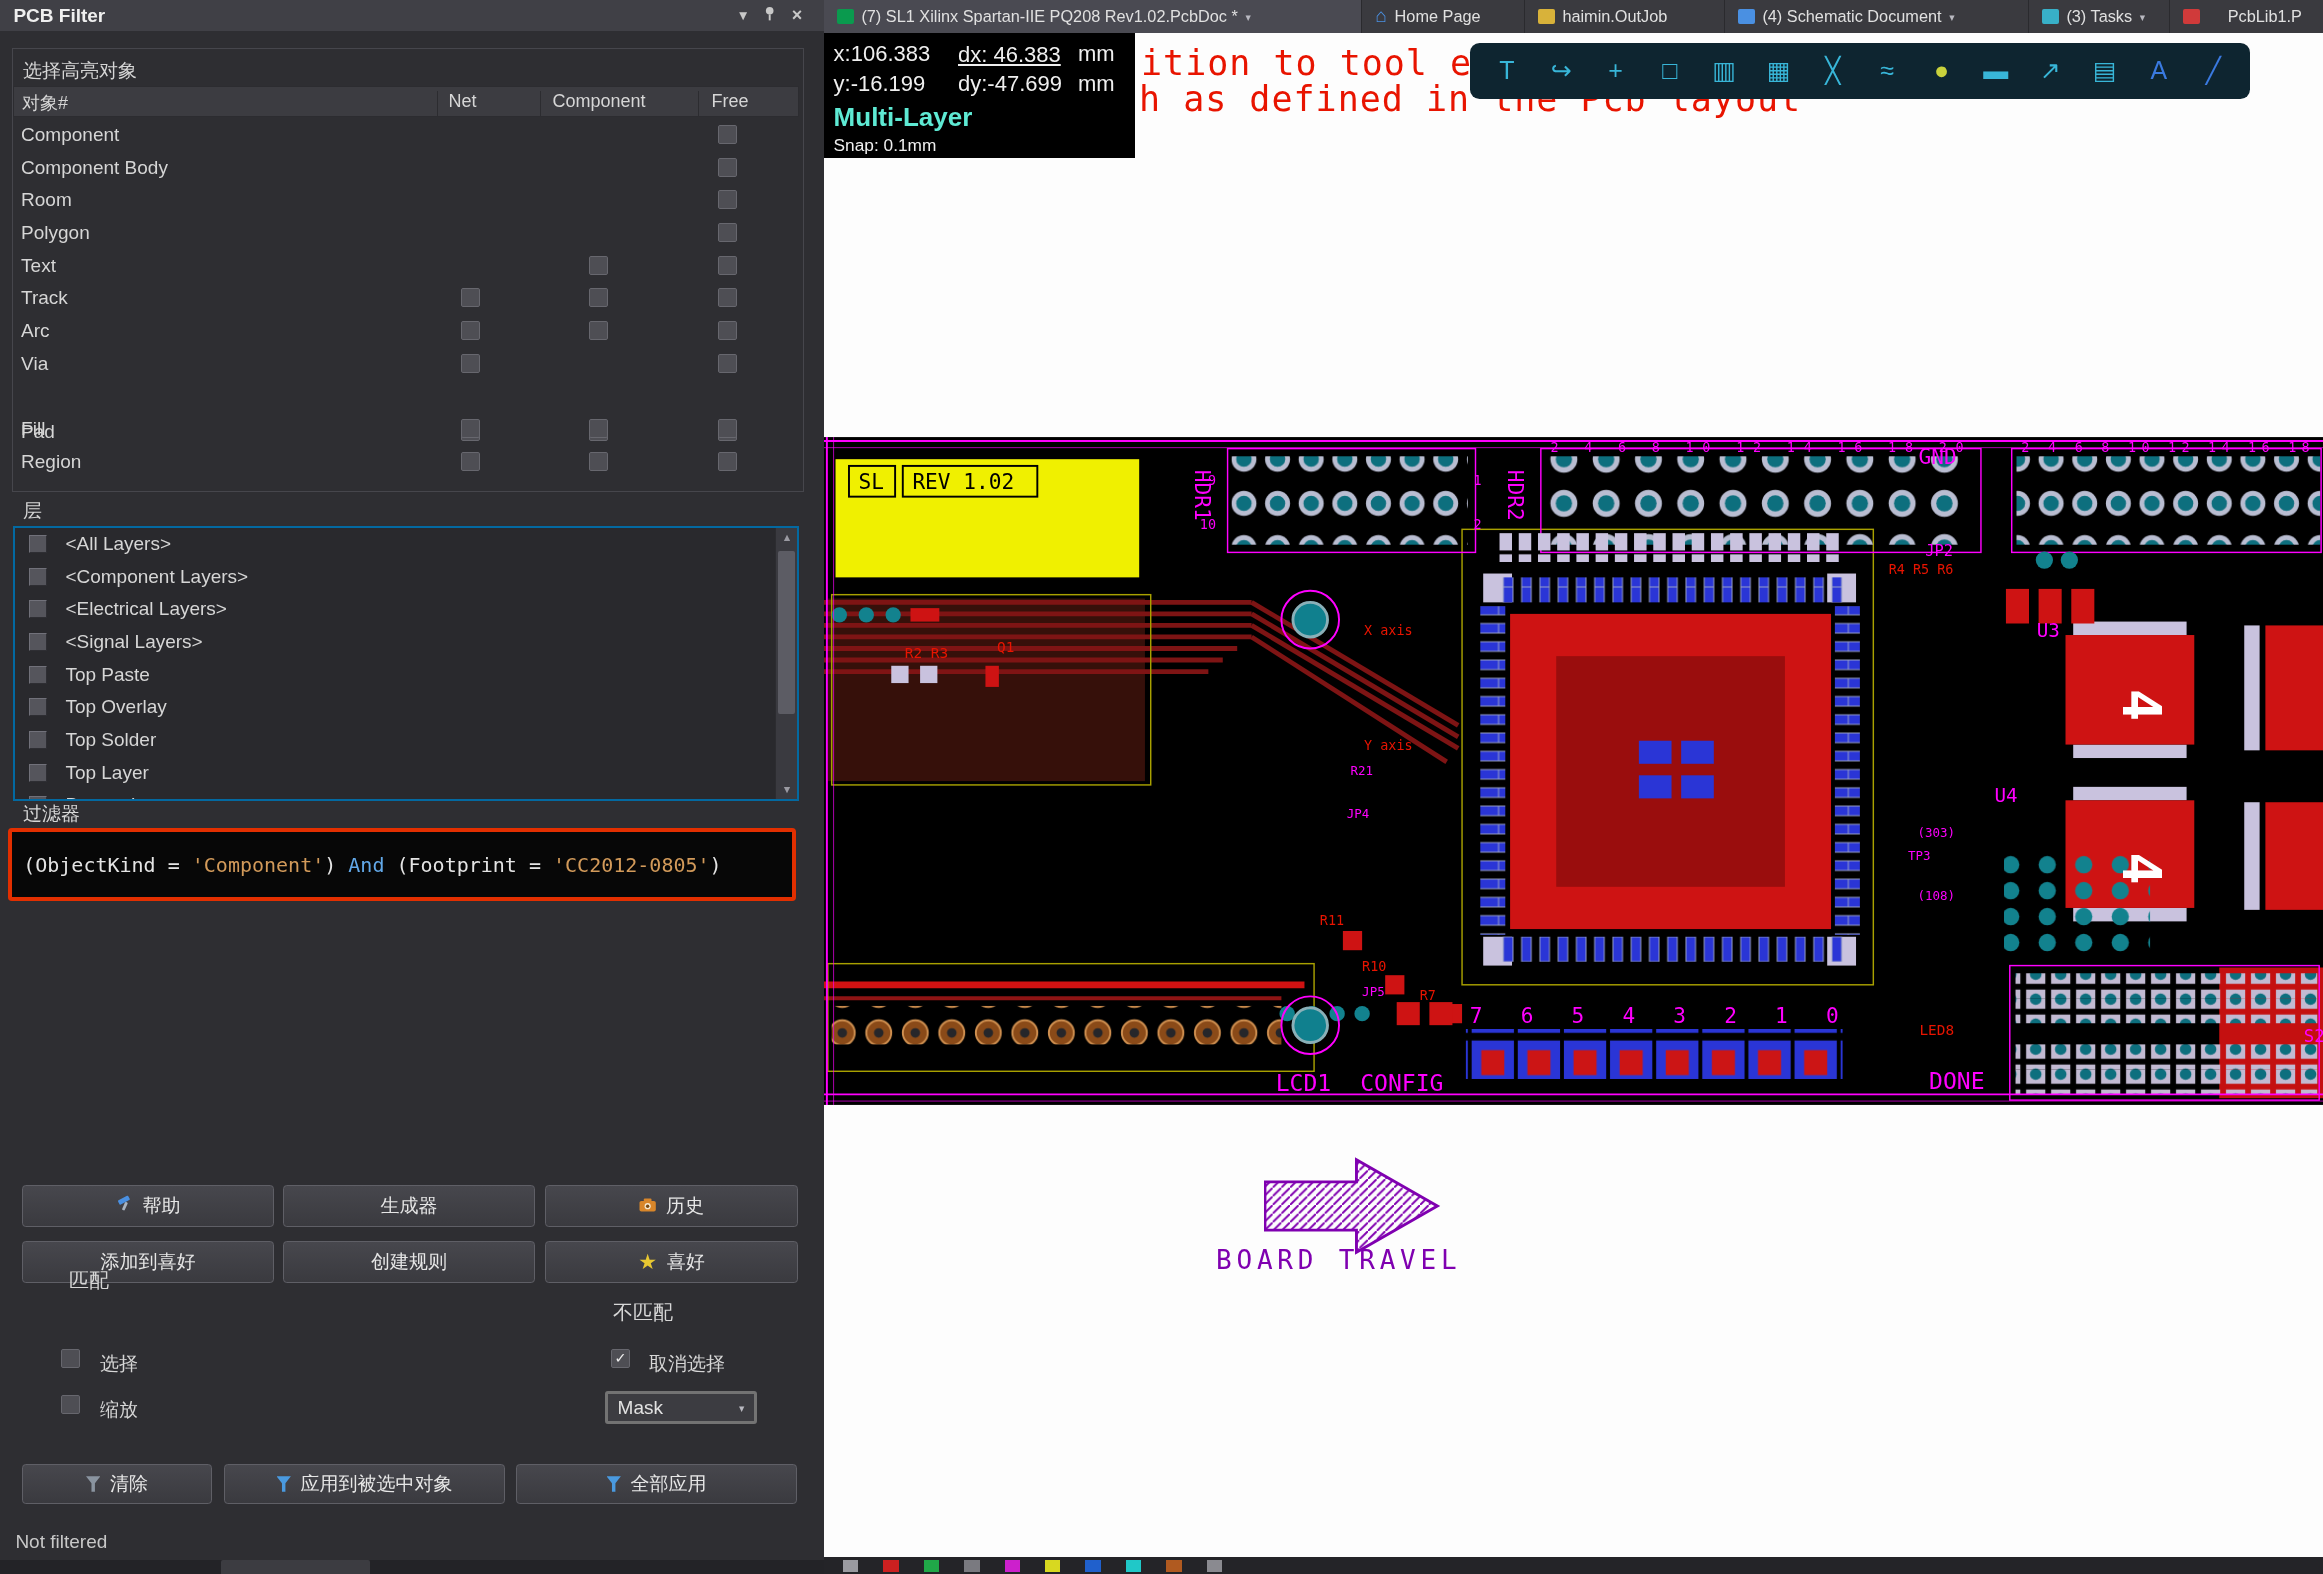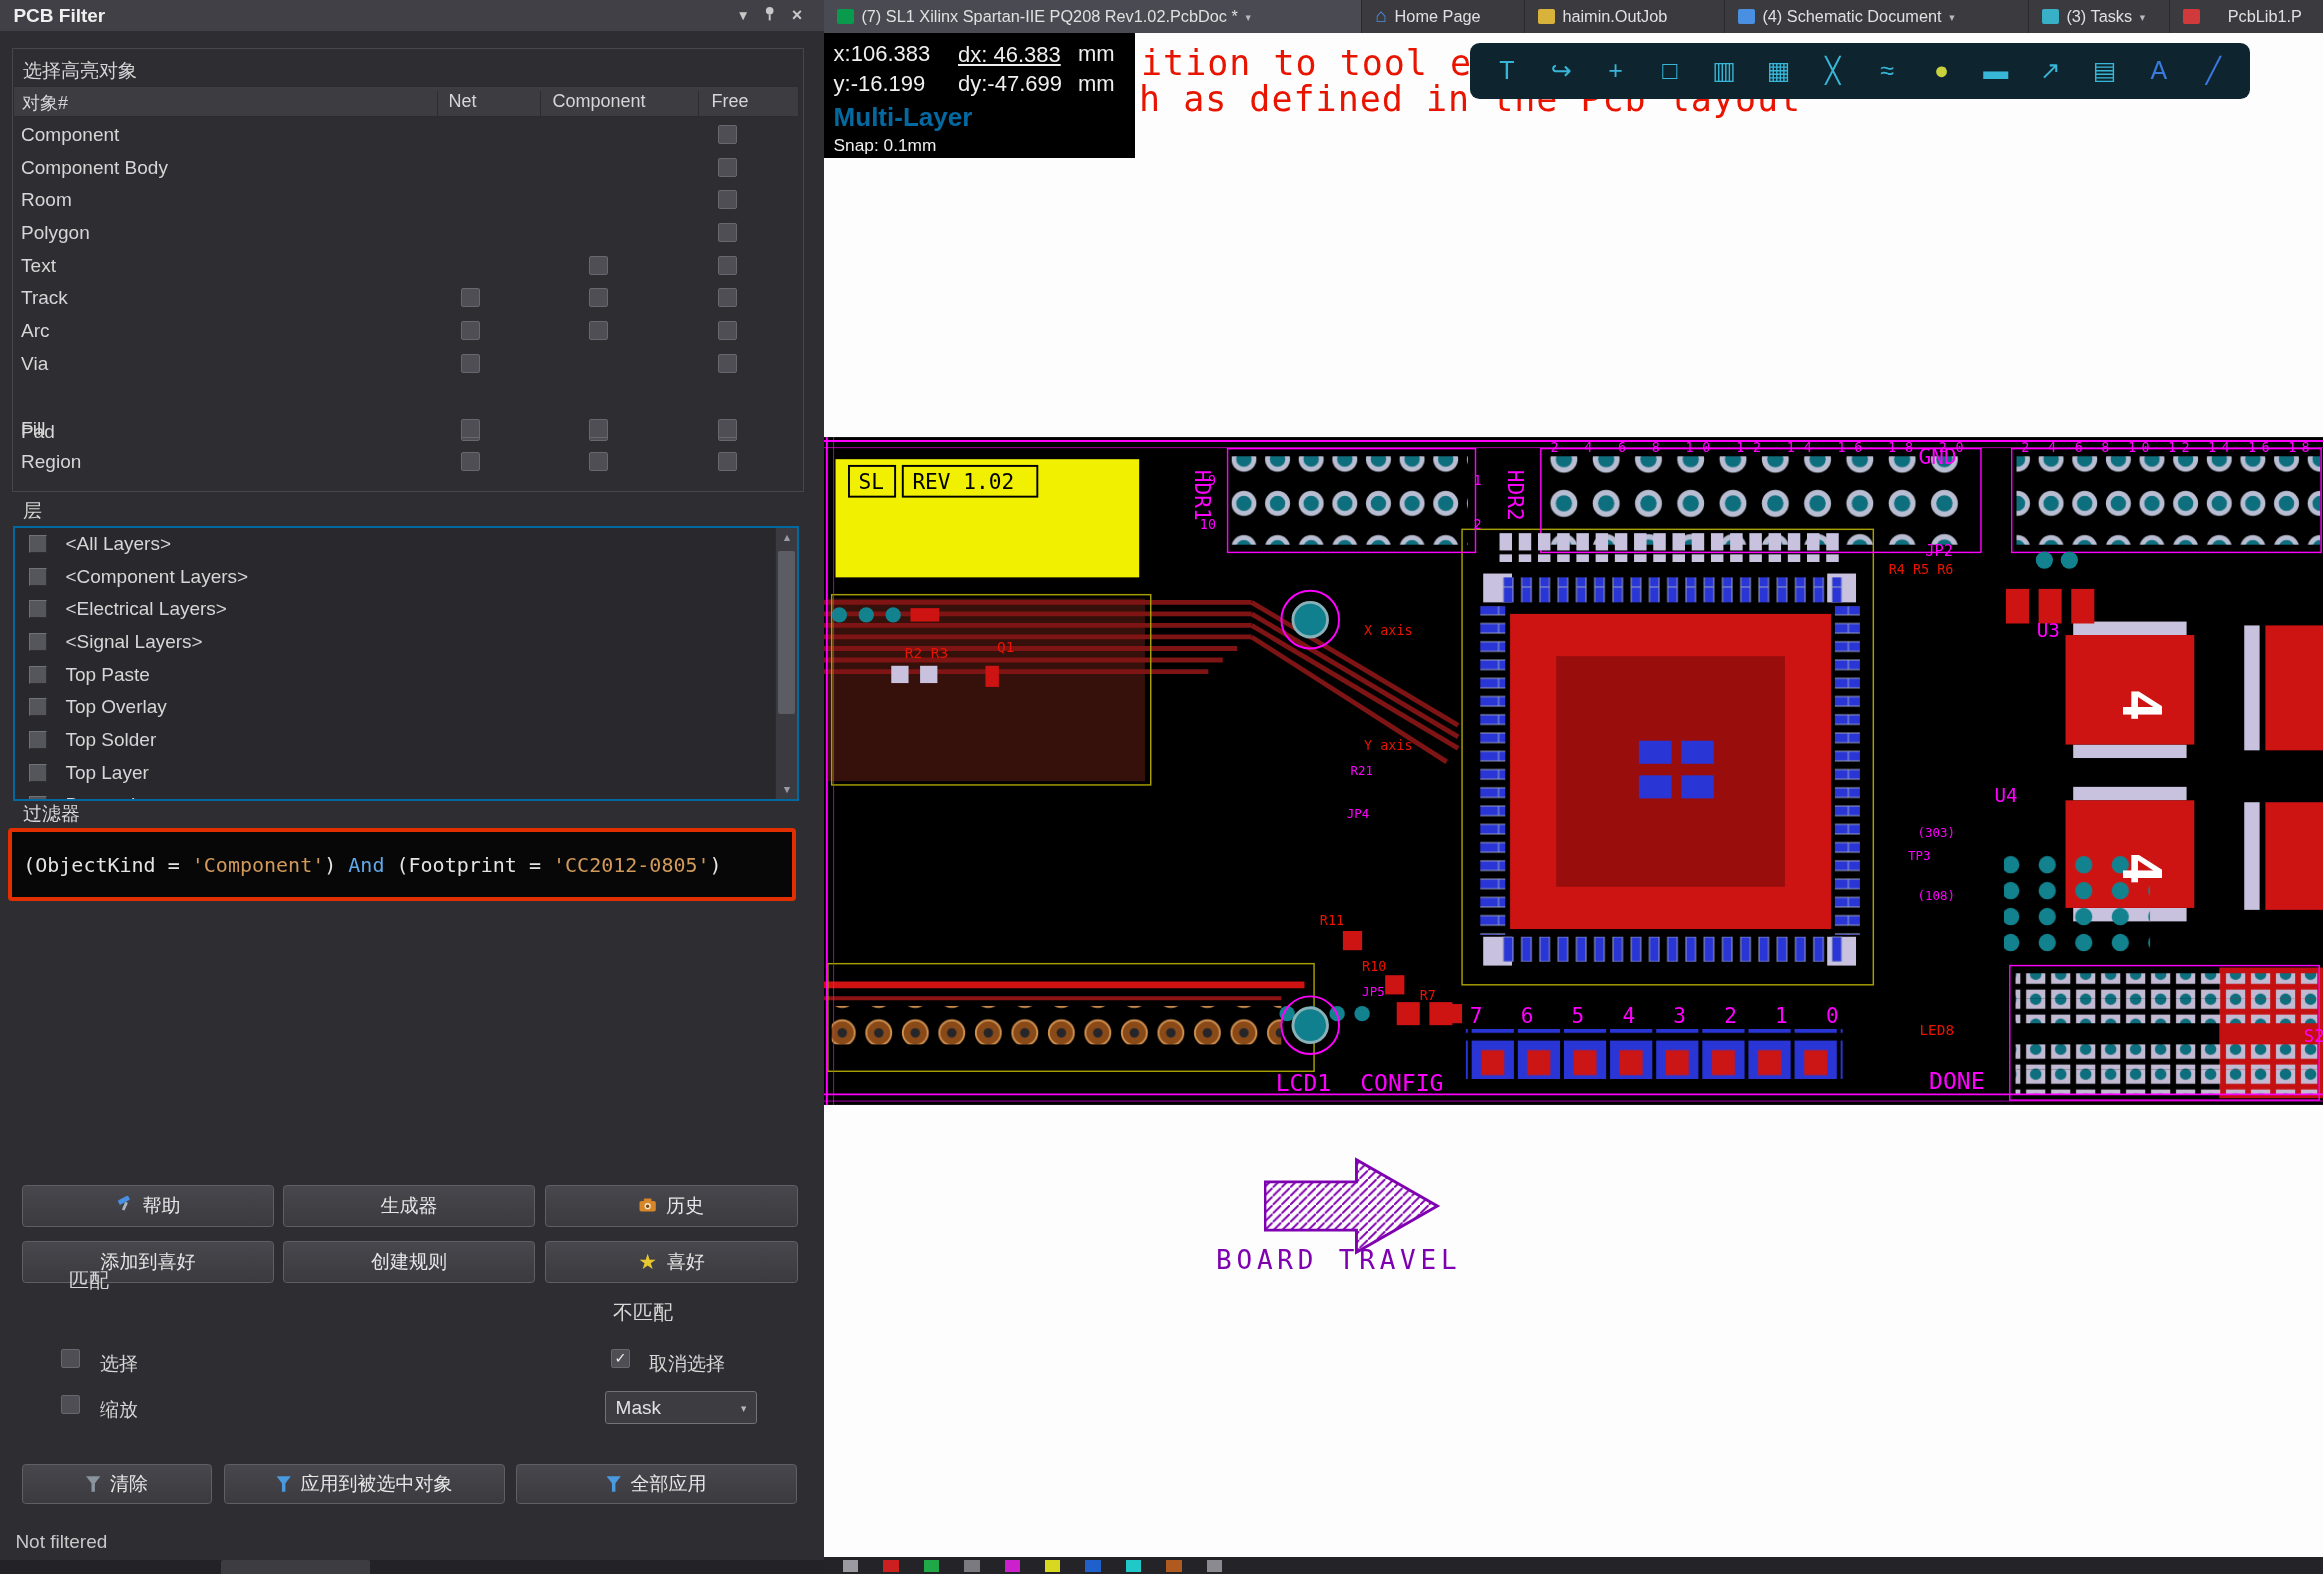--- a/index.html
+++ b/index.html
@@ -28,37 +28,37 @@
   .vscroll{position:absolute;right:0;top:0;width:21px;height:100%;background:#3a3a40;border-left:1px solid #2c2c30;}
   .varrow{position:absolute;left:0;width:100%;height:19px;text-align:center;font-size:10.6px;color:#9a9aa2;line-height:19px;}
   .vthumb{position:absolute;left:1.9px;top:23px;width:16.3px;height:163px;background:#5c5c64;border-radius:1.9px;}
   .fbox{position:absolute;left:7.7px;top:828px;width:788px;height:73px;background:#070707;border:4.8px solid #e22f00;border-radius:3.8px;box-sizing:border-box;display:flex;align-items:center;padding:0 11.5px;font-family:"DejaVu Sans Mono",monospace;font-size:20px;color:#e4e4e4;white-space:pre;}
   .qs{color:#d29a5a;} .qk{color:#62a8e8;}
   .btn{position:absolute;height:42px;background:linear-gradient(#47474d,#3a3a3f);border:1px solid #5f5f66;border-radius:3.8px;color:#e6e6e6;display:flex;align-items:center;justify-content:center;gap:9.6px;font-size:19px;box-sizing:border-box;cursor:pointer;}
   .btn2{height:40px;}
   .star{color:#e8c832;font-size:21px;}
   .funnel{display:inline-block;width:14.4px;height:15.4px;background:#4a9ae0;clip-path:polygon(0 0,100% 0,62% 45%,62% 100%,38% 100%,38% 45%);}
   .funnel.gray{background:#8a94a0;}
-  .mask{position:absolute;left:605px;top:1391px;width:152px;height:33px;background:#3c3c41;border:1px solid #737373;border-radius:2.9px;color:#e2e2e2;font-size:19px;display:flex;align-items:center;padding:0 9.6px;box-sizing:border-box;cursor:pointer;}
+  .mask{position:absolute;left:605px;top:1391px;width:152px;height:33px;background:#3c3c41;border:3px solid #737373;border-radius:2.9px;color:#e2e2e2;font-size:19px;display:flex;align-items:center;padding:0 9.6px;box-sizing:border-box;cursor:pointer;}
   .mask .sp{flex:1;}
   .chev{color:#b8b8c0;font-size:10.6px;}
   .statusline{position:absolute;left:15.4px;top:1531px;font-size:19px;color:#c8c8c8;}
   .pstrip{position:absolute;left:0;top:1560px;width:100%;height:14.4px;background:#232327;}
   .ptab{position:absolute;left:221px;top:0;width:149px;height:14.4px;background:#3c3c41;border-radius:1.9px 1.9px 0 0;}
 
   
   .tabs{position:absolute;left:824px;top:0;width:1500px;height:33px;background:#3a3a3f;display:flex;}
   .tab{display:flex;align-items:center;gap:7.7px;padding:0 13.4px;border-right:1px solid #2a2a2e;color:#e0e0e0;font-size:16.3px;white-space:nowrap;overflow:hidden;box-sizing:border-box;flex:none;cursor:pointer;}
   .tab.active{background:#4a4a52;}
   .tabicon{width:16.3px;height:14.4px;border-radius:1.9px;flex:none;}
   .homeglyph{color:#4a90e2;font-size:19px;line-height:14.4px;}
   .editor{position:absolute;left:824px;top:33px;width:1500px;height:1542px;background:#fdfdfd;overflow:hidden;}
   .hud{position:absolute;left:0;top:0;width:311px;height:125px;background:#000;color:#efefef;font-size:22px;z-index:3;}
   .hud span{position:absolute;white-space:nowrap;}
-  .hud .ml{font-weight:bold;color:#0369a1;font-size:26px;}
+  .hud .ml{font-weight:bold;color:#5eead4;font-size:26px;}
   .hud .snap{font-size:17.3px;}
   .redtxt{position:absolute;font-family:"DejaVu Sans Mono",monospace;font-size:35px;color:#e81400;white-space:nowrap;letter-spacing:1px;z-index:1;}
   .tbar{position:absolute;left:646px;top:9.6px;width:780px;height:56px;background:#0e2530;border-radius:9.6px;display:flex;align-items:center;justify-content:space-around;padding:0 9.6px;box-sizing:border-box;z-index:3;}
   .ti{font-size:25px;width:42px;text-align:center;cursor:pointer;}
   .boardsvg{position:absolute;left:0;top:404px;z-index:2;}
   .arrowsvg{position:absolute;left:440px;top:1120px;}
   .travel{position:absolute;left:392px;top:1212px;width:288px;font-family:"DejaVu Sans Mono",monospace;font-size:26px;letter-spacing:4.8px;color:#7f00b0;}
   .lstrip{position:absolute;left:0;top:1524px;width:1500px;height:18px;background:#242428;display:flex;gap:25px;align-items:center;padding:0 19px;box-sizing:border-box;}
   .chip{width:15.4px;height:11.5px;flex:none;cursor:pointer;}
   svg text{font-family:"DejaVu Sans Mono",monospace;}

